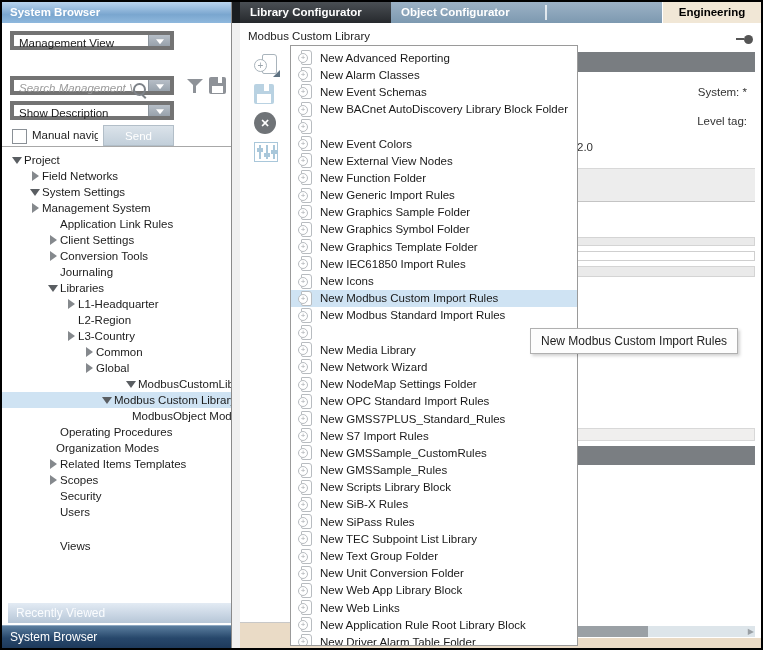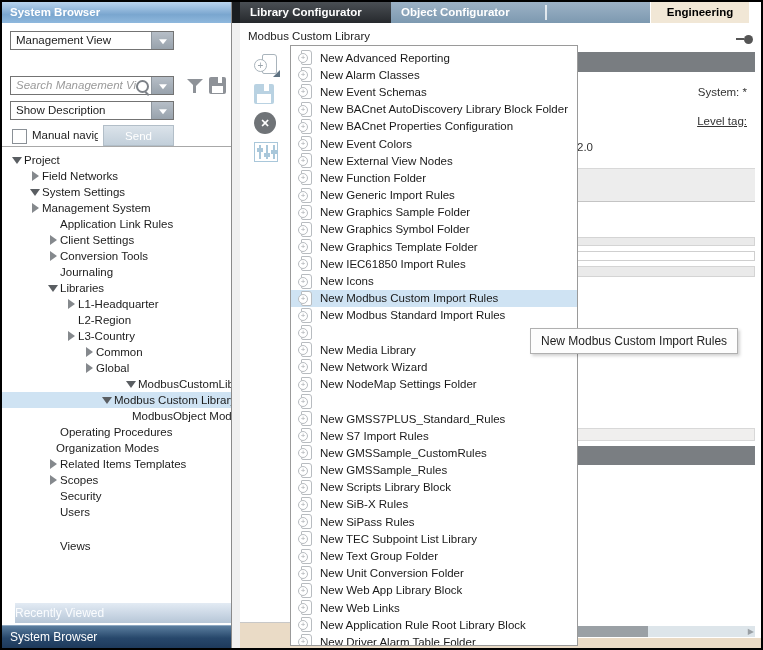--- a/index.html
+++ b/index.html
@@ -1,21 +1,21 @@
 <!DOCTYPE html>
 <html><head>
 <meta charset="utf-8">
 <style>
   html,body{margin:0;padding:0;background:#555;font-family:"Liberation Sans",sans-serif;}
   #frame{position:relative;width:763px;height:650px;background:#000;overflow:hidden;}
   
   .left-panel{position:absolute;left:2px;top:2px;width:230px;height:646px;background:#fff;border-right:1px solid #8a8a8a;box-sizing:border-box;}
   .lp-header{height:21px;background:linear-gradient(#b9d4ee,#7aa6cf 60%,#8fb8dd);color:#fff;font-weight:bold;font-size:11.5px;line-height:21px;padding-left:8px;}
   .lp-controls{position:absolute;top:21px;left:0;right:0;height:123px;background:#fff;border-bottom:1px solid #a8a8a8;}
-  .dd{position:absolute;left:8px;width:164px;height:19px;border:1px solid #737373;background:#fff;box-sizing:border-box;font-size:11.5px;color:#222;}
+  .dd{position:absolute;left:8px;width:164px;height:19px;border:4px solid #737373;background:#fff;box-sizing:border-box;font-size:11.5px;color:#222;}
   .dd .dd-text{position:absolute;left:5px;top:2px;right:24px;white-space:nowrap;overflow:hidden;}
   .dd .dd-btn{position:absolute;right:0;top:0;bottom:0;width:21px;background:linear-gradient(#b6bec7,#98a2ac);border-left:1px solid #8d959d;}
   .tri-down{position:absolute;left:50%;top:50%;transform:translate(-50%,-35%);width:0;height:0;border-left:4px solid transparent;border-right:4px solid transparent;border-top:5px solid #fff;}
   .searchbox{top:53px;}
   .searchbox .ph{position:absolute;left:5px;top:2px;right:36px;font-style:italic;color:#9a9a9a;white-space:nowrap;overflow:hidden;}
   .mag{position:absolute;right:24px;top:3px;width:9px;height:9px;border:2px solid #7d8288;border-radius:50%;}
   .mag::after{content:"";position:absolute;left:8px;top:9px;width:2px;height:5px;background:#7d8288;transform:rotate(-45deg);}
   .funnel{position:absolute;left:184px;top:55px;width:17px;height:16px;}
   .funnel .cup{position:absolute;left:1px;top:1px;width:0;height:0;border-left:8px solid transparent;border-right:8px solid transparent;border-top:8px solid #8e9298;}
   .funnel .stem{position:absolute;left:7px;top:7px;width:3px;height:8px;background:#8e9298;}
@@ -25,27 +25,27 @@
   .dd2{top:78px;}
   .chk{position:absolute;left:10px;top:106px;width:13px;height:13px;border:1px solid #8a9096;background:#fff;}
   .chk-label{position:absolute;left:30px;top:106px;width:66px;overflow:hidden;white-space:nowrap;font-size:11.5px;color:#222;}
   .send-btn{position:absolute;left:101px;top:102px;width:71px;height:21px;background:linear-gradient(#dbe3ea,#c2cfda);border:1px solid #b2bec8;color:#fff;font-size:11.5px;text-align:center;line-height:21px;box-sizing:border-box;}
   .lp-tree{position:absolute;top:145px;left:0;right:0;bottom:48px;background:#fff;overflow:hidden;padding-top:5px;}
   .t-row{height:16px;display:flex;align-items:center;font-size:11.5px;color:#1c1c1c;white-space:nowrap;}
   .t-row.sel{background:#cfe3f3;}
   .tw{width:14px;height:14px;flex:0 0 14px;position:relative;}
   .tw.exp::after{content:"";position:absolute;left:2px;top:4px;border-left:5px solid transparent;border-right:5px solid transparent;border-top:7px solid #5a5e62;}
   .tw.col::after{content:"";position:absolute;left:4px;top:2px;border-top:5px solid transparent;border-bottom:5px solid transparent;border-left:7px solid #85898d;}
-  .bar-recent{position:absolute;left:13px;right:0;bottom:25px;height:21px;background:linear-gradient(#e3ebf4,#b6c6d7);color:#fafcfe;font-size:12px;line-height:21px;border-top:1px solid #fff;box-sizing:border-box;}
+  .bar-recent{position:absolute;left:6px;right:0;bottom:25px;height:21px;background:linear-gradient(#e3ebf4,#b6c6d7);color:#fafcfe;font-size:12px;line-height:21px;padding-left:8px;border-top:1px solid #fff;box-sizing:border-box;}
   .bar-sys{position:absolute;left:0;right:0;bottom:0;height:23px;background:linear-gradient(#5b7e9f,#27476b 55%,#1e3a5c);color:#fff;font-size:12px;line-height:23px;padding-left:8px;border-top:1px solid #8fa9c2;box-sizing:border-box;}
   .splitter-top{position:absolute;left:232px;top:2px;width:8px;height:21px;background:#1a1d20;}
   .splitter{position:absolute;left:232px;top:23px;width:8px;height:625px;background:#f0f0f0;}
   
   .right-panel{position:absolute;left:240px;top:2px;right:2px;bottom:2px;background:#fff;}
-  .tab-bar{position:absolute;left:0;top:0;right:12px;height:21px;background:linear-gradient(#9cb2c6,#7d99b0);}
+  .tab-bar{position:absolute;left:0;top:0;right:0;height:21px;background:linear-gradient(#9cb2c6,#7d99b0);}
   .tab{position:absolute;top:0;height:21px;color:#fff;font-size:11.5px;font-weight:bold;line-height:21px;padding-left:10px;box-sizing:border-box;}
   .tab.active{left:0;width:151px;background:linear-gradient(#4a4f54,#26292d);}
   .tab.t2{left:151px;width:152px;}
   .tab-sep{position:absolute;left:305px;top:3px;width:2px;height:15px;background:rgba(255,255,255,0.75);}
   .eng-btn{position:absolute;right:0;top:0;width:99px;height:21px;background:#f1e7d6;border-left:1px solid #fff;color:#000;font-size:11.5px;font-weight:bold;text-align:center;line-height:21px;box-sizing:border-box;}
   .crumb-row{position:absolute;left:0;top:21px;right:0;height:27px;background:#fff;}
   .crumb{position:absolute;left:8px;top:7px;font-size:11.5px;color:#222;}
   .pin{position:absolute;right:8px;top:12px;width:17px;height:9px;}
   .pin .pl{position:absolute;left:0;top:3px;width:8px;height:2px;background:#555;}
   .pin .pc{position:absolute;right:0;top:0;width:9px;height:9px;border-radius:50%;background:#555;}
@@ -250,21 +250,21 @@
       <span class="crumb">Modbus Custom Library</span>
       <span class="pin">
           <span class="pl"></span>
           <span class="pc"></span>
         </span>
     </div>
 
     <div class="content">
       <div class="darkbar1"></div>
       <span class="flabel" style="top:36px;margin-left:40px;">System: *</span>
-      <span class="flabel" style="top:65px;text-decoration:underline;">Level tag:</span>
+      <span class="flabel" style="top:65px;">Level tag:</span>
       <span class="ver-frag">2.0</span>
       <div class="grayblock"></div>
       <div class="fbar fb1"></div>
       <div class="fbar fb2"></div>
       <div class="fbar fb3"></div>
       <div class="fbar fb4"></div>
       <div class="darkbar2"></div>
 
       <span class="tbi newdoc">
         <span class="pg"></span>
@@ -314,21 +314,20 @@
             <span class="pg"></span>
             <span class="pls">+</span>
           </span>
           <span>New BACnet AutoDiscovery Library Block Folder</span>
         </div>
         <div class="m-row">
           <span class="mi">
             <span class="pg"></span>
             <span class="pls">+</span>
           </span>
-          <span>New BACnet Properties Configuration</span>
         </div>
         <div class="m-row">
           <span class="mi">
             <span class="pg"></span>
             <span class="pls">+</span>
           </span>
           <span>New Event Colors</span>
         </div>
         <div class="m-row">
           <span class="mi">
@@ -425,20 +424,21 @@
             <span class="pg"></span>
             <span class="pls">+</span>
           </span>
           <span>New NodeMap Settings Folder</span>
         </div>
         <div class="m-row">
           <span class="mi">
             <span class="pg"></span>
             <span class="pls">+</span>
           </span>
+          <span>New OPC Standard Import Rules</span>
         </div>
         <div class="m-row">
           <span class="mi">
             <span class="pg"></span>
             <span class="pls">+</span>
           </span>
           <span>New GMSS7PLUS_Standard_Rules</span>
         </div>
         <div class="m-row">
           <span class="mi">

